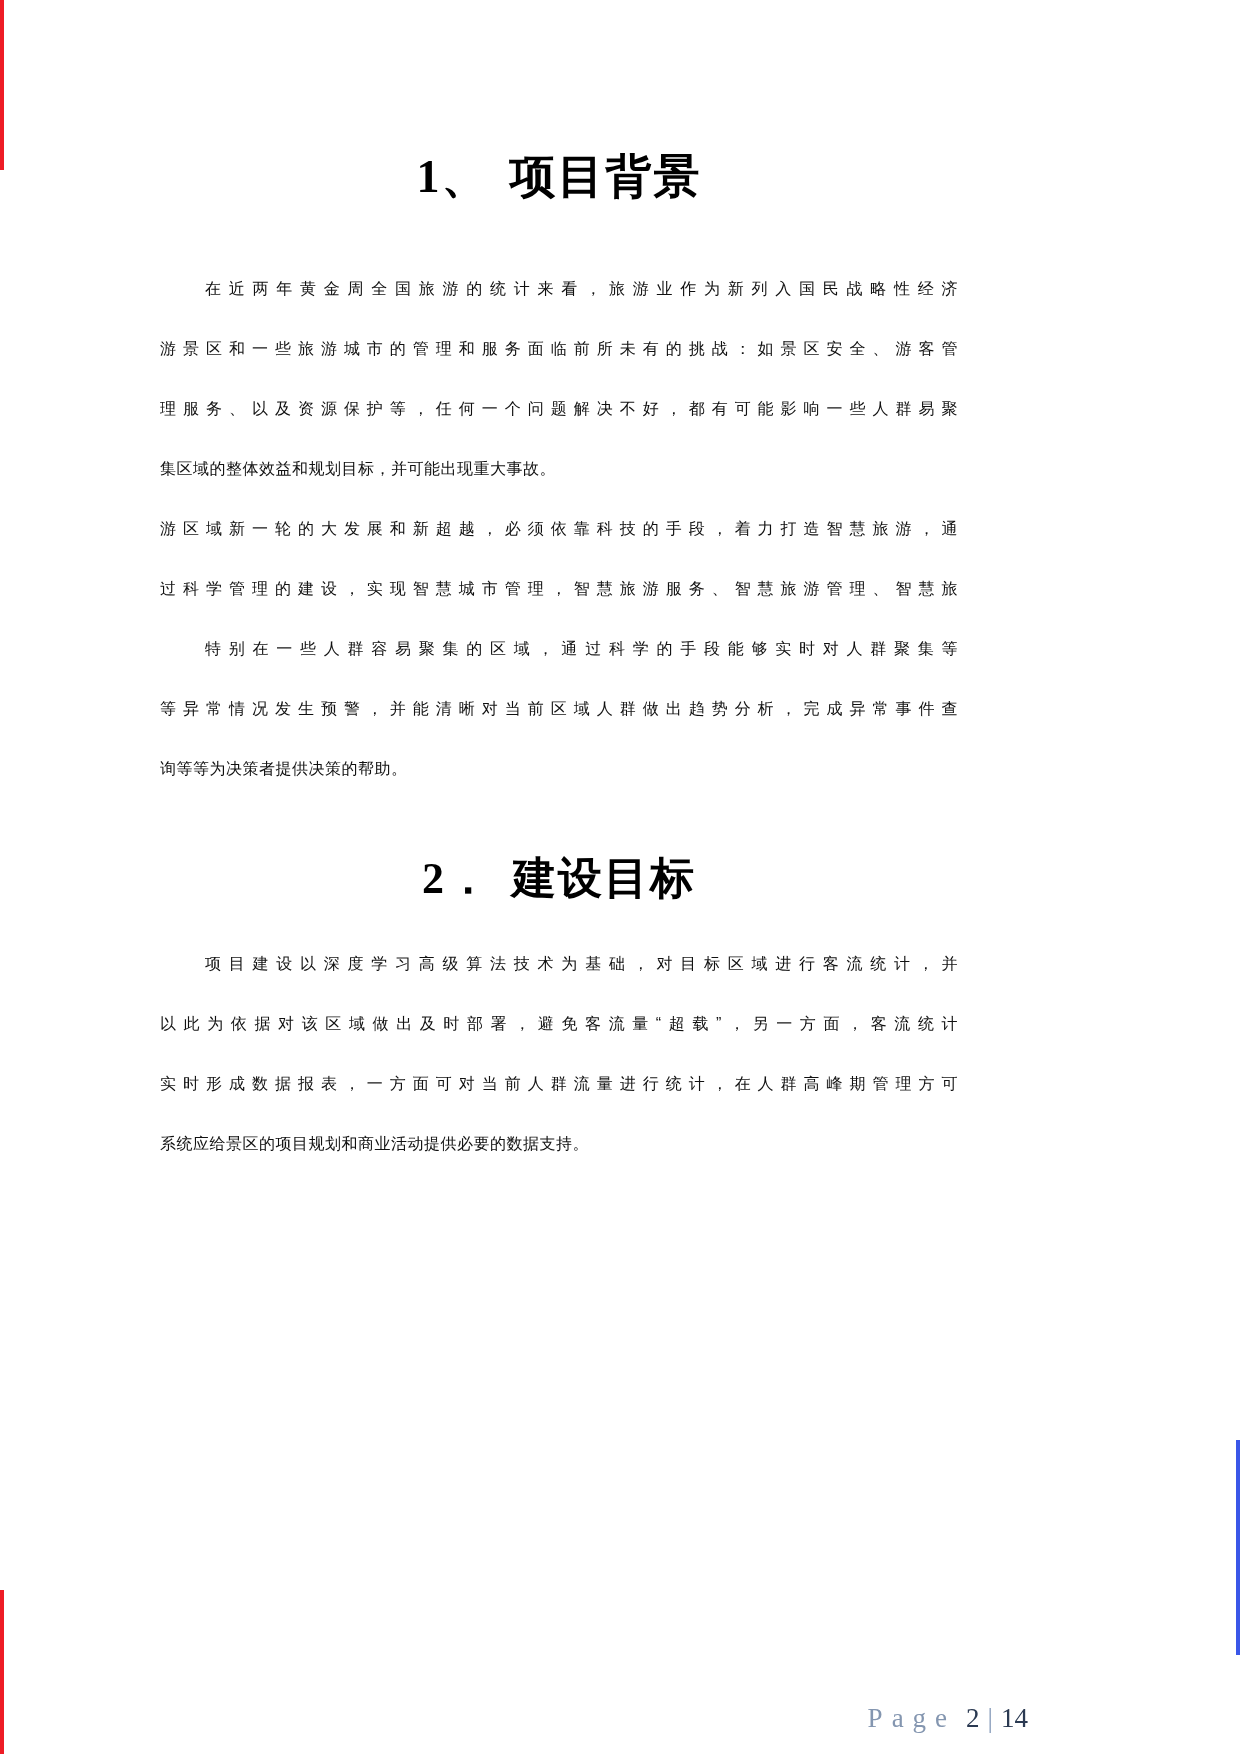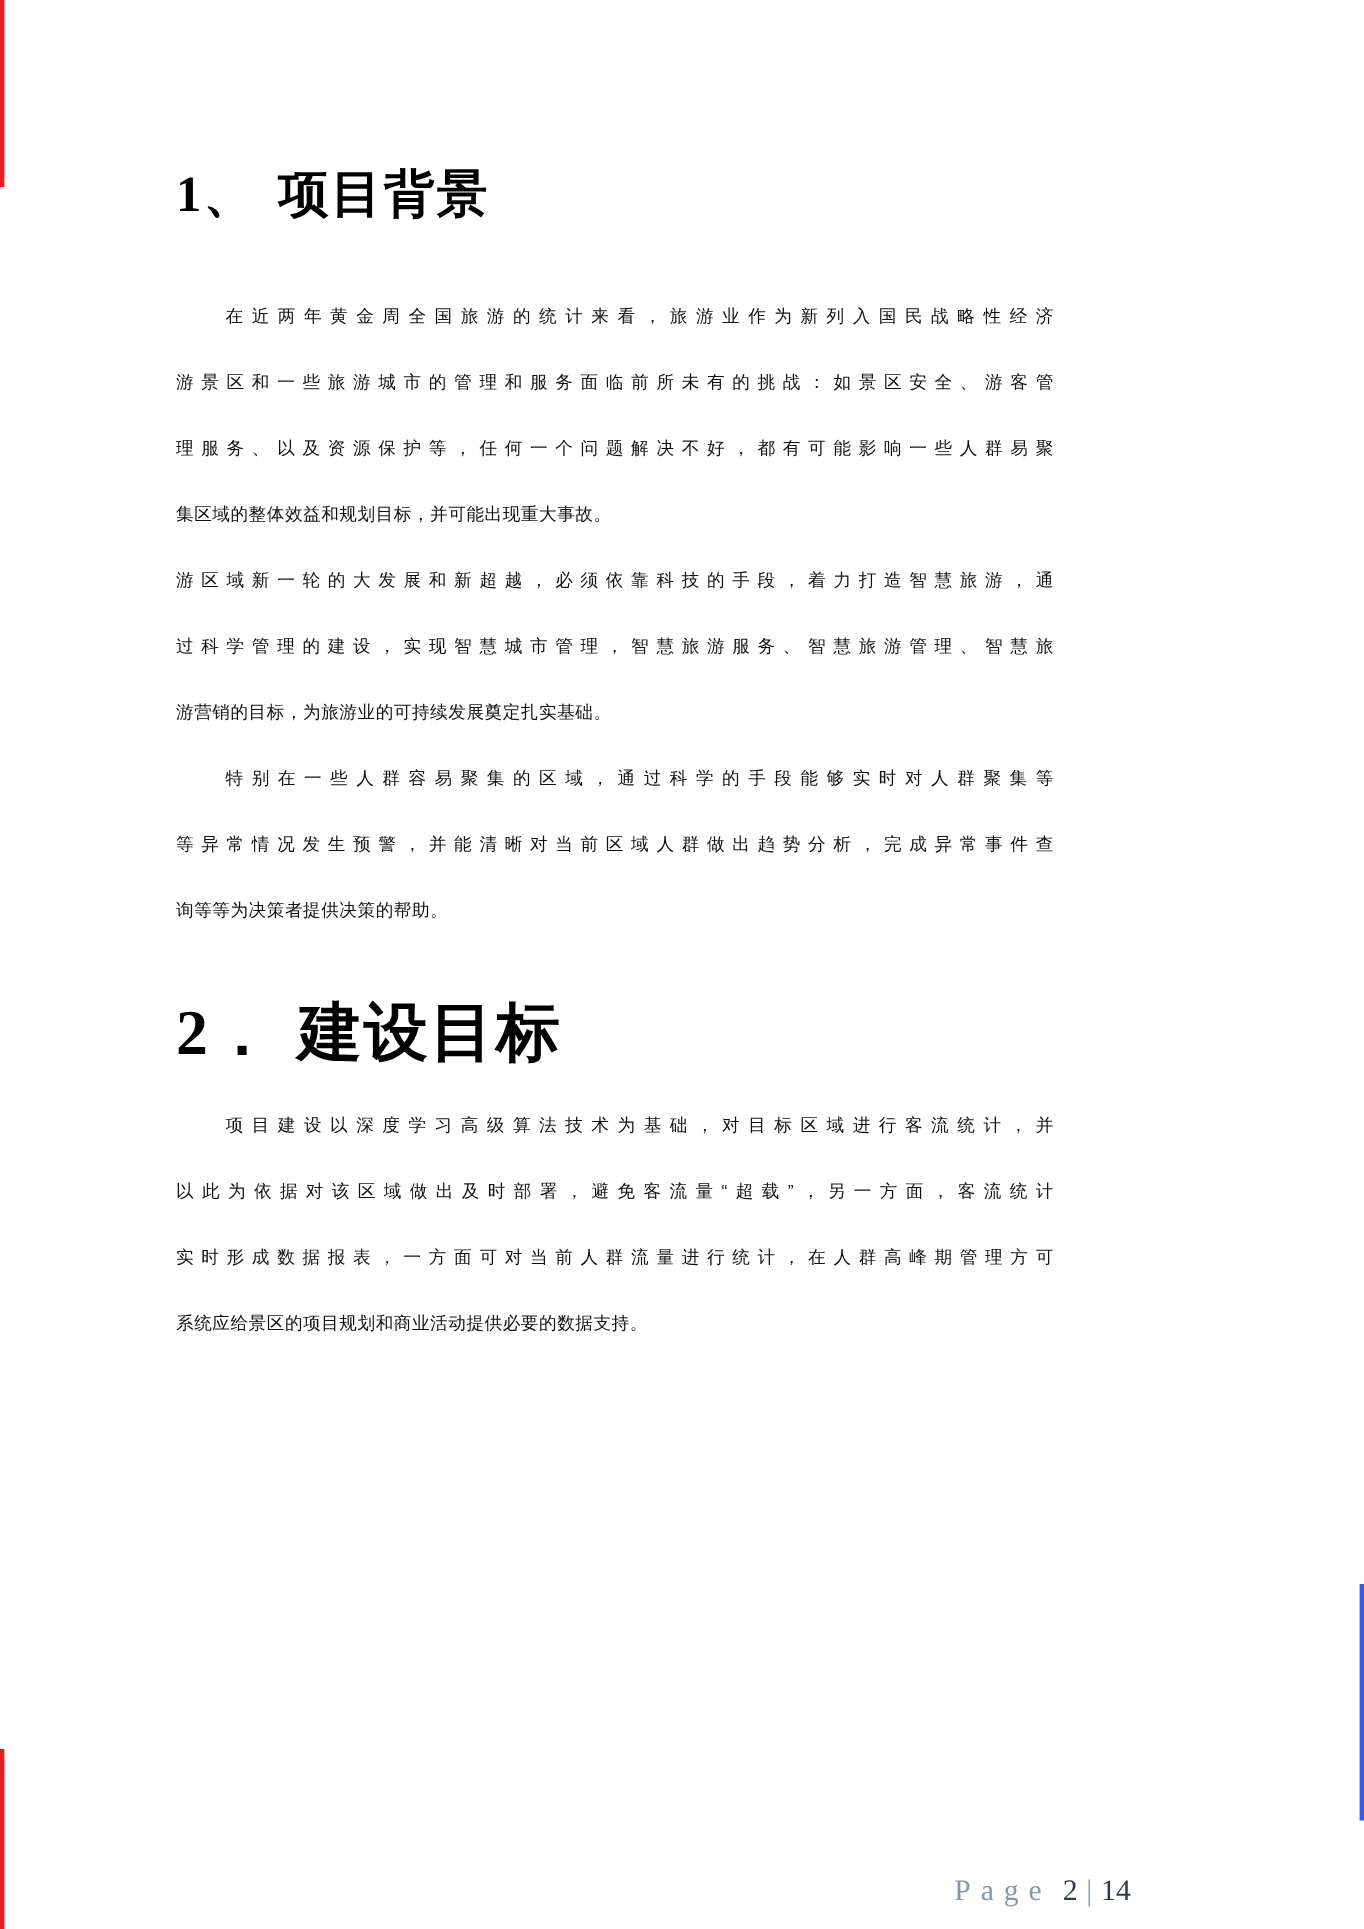--- a/index.html
+++ b/index.html
@@ -25,22 +25,23 @@
   }
 
   h1.doc-heading {
     font-family: "Liberation Serif", serif;
     font-size: 46px;
     font-weight: 700;
     line-height: 74px;
     margin: 0 0 45px 0;
     color: #000;
     letter-spacing: 2px;
+    text-align: center;
   }
-  h1.h2-style { margin: 45px 0 20px 0; font-size: 58px; line-height: 70px; }
+  h1.h2-style { margin: 45px 0 20px 0; font-size: 44px; line-height: 70px; }
   .heading-number { margin-right: 20px; }
 
   .para { margin: 0; }
   .line {
     height: 60px;
     line-height: 60px;
     font-size: 16px;
     letter-spacing: 0.5px;
     white-space: nowrap;
     color: #111;
@@ -75,21 +76,20 @@
   <div class="para">
     <div class="line fill indent">在近两年黄金周全国旅游的统计来看，旅游业作为新列入国民战略性经济</div>
     <div class="line fill">游景区和一些旅游城市的管理和服务面临前所未有的挑战：如景区安全、游客管</div>
     <div class="line fill">理服务、以及资源保护等，任何一个问题解决不好，都有可能影响一些人群易聚</div>
     <div class="line">集区域的整体效益和规划目标，并可能出现重大事故。</div>
   </div>
 
   <div class="para">
     <div class="line fill">游区域新一轮的大发展和新超越，必须依靠科技的手段，着力打造智慧旅游，通</div>
     <div class="line fill">过科学管理的建设，实现智慧城市管理，智慧旅游服务、智慧旅游管理、智慧旅</div>
-    <div class="line">游营销的目标，为旅游业的可持续发展奠定扎实基础。</div>
   </div>
 
   <div class="para">
     <div class="line fill indent">特别在一些人群容易聚集的区域，通过科学的手段能够实时对人群聚集等</div>
     <div class="line fill">等异常情况发生预警，并能清晰对当前区域人群做出趋势分析，完成异常事件查</div>
     <div class="line">询等等为决策者提供决策的帮助。</div>
   </div>
 
   <h1 class="doc-heading h2-style">
     <span class="heading-number">2．</span><span>建设目标</span>

